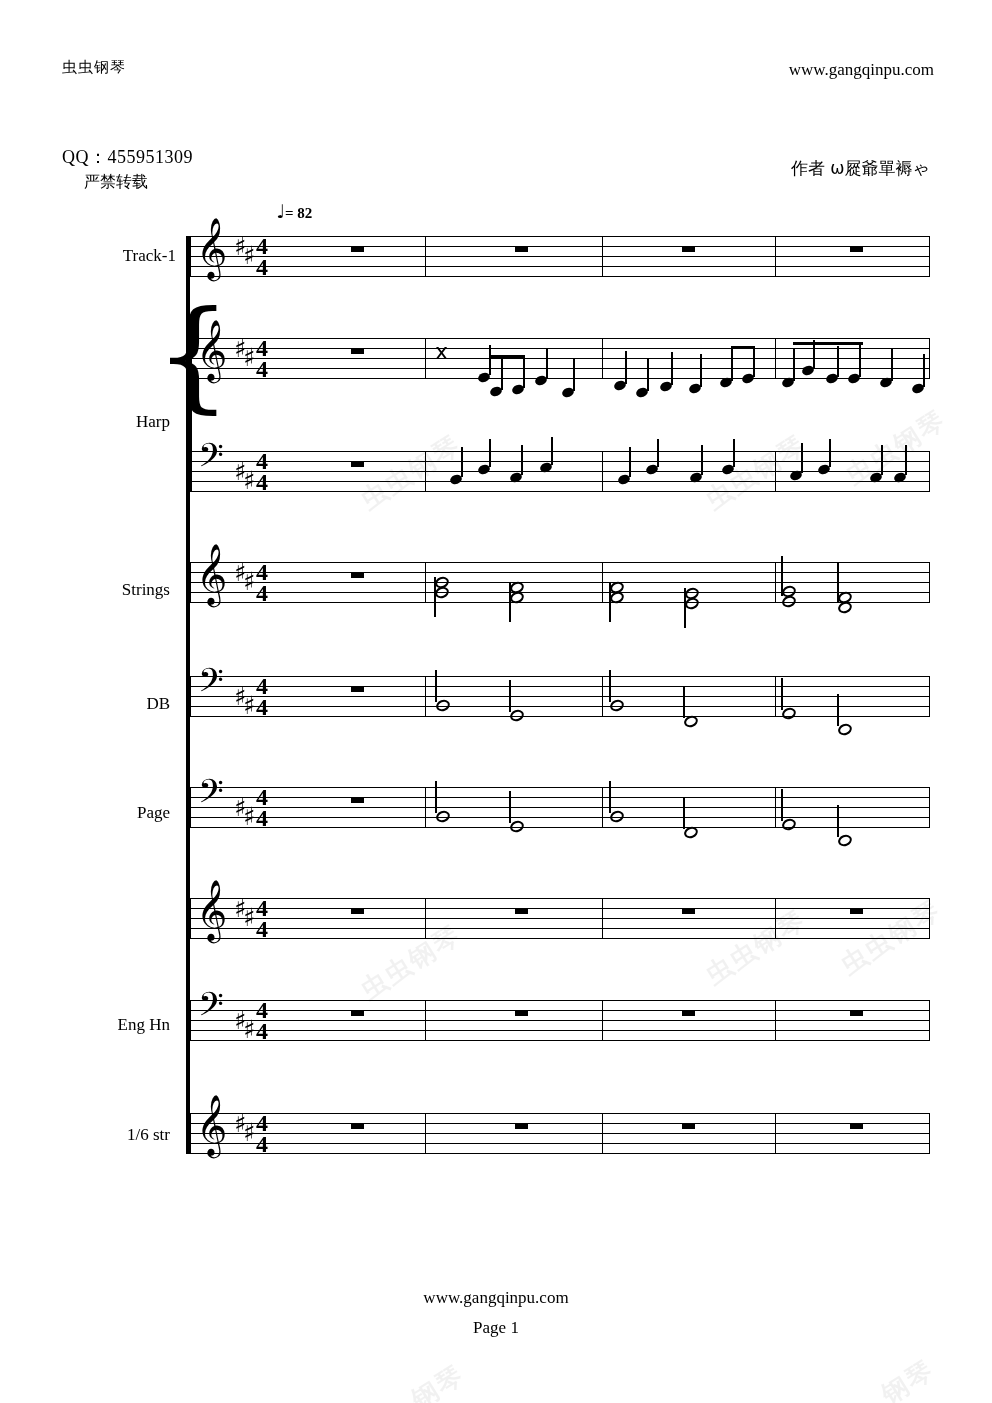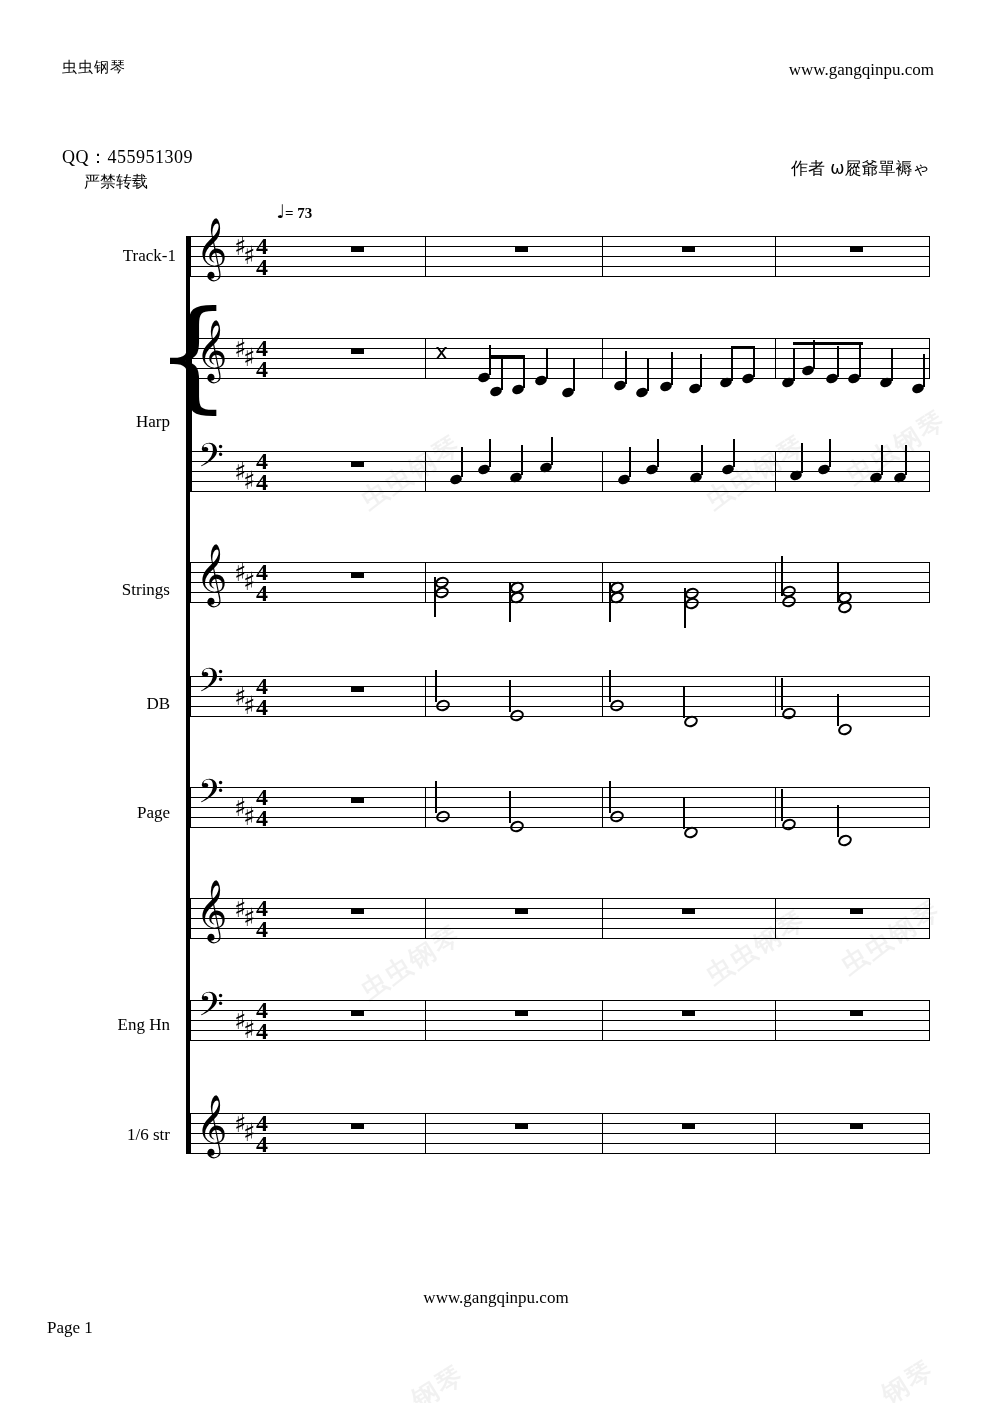--- a/index.html
+++ b/index.html
@@ -72,23 +72,22 @@
     position: absolute;
     left: 0; right: 0;
     top: 1288px;
     text-align: center;
     font-size: 17px;
   }
   .footer-page {
     position: absolute;
     left: 0; right: 0;
     top: 1318px;
-    text-align: left;
+    text-align: center;
     font-size: 17px;
-    margin-left: 47px;
   }
 
   
   .wm {
     position: absolute;
     color: rgba(0,0,0,0.055);
     font-family: "DejaVu Sans", sans-serif;
     font-size: 26px;
     font-weight: bold;
     transform: rotate(-32deg);
@@ -201,21 +200,21 @@
   <div class="wm" style="left:700px; top:455px;">虫虫钢琴</div>
   <div class="wm" style="left:700px; top:930px;">虫虫钢琴</div>
   <div class="wm" style="left:410px; top:1370px;">钢琴</div>
   <div class="wm" style="left:880px; top:1365px;">钢琴</div>
 
   <div class="score">
 
     <div class="sysbar" style="left:186px; top:236px; width:3.5px; height:918px;"></div>
 
     <div class="tempo" style="left:276px; top:200px;">
-      <span class="q">♩</span><span>= 73</span>
+      <span class="q">♩</span><span>= 82</span>
     </div>
 
     <div class="inst-label" style="left:56px; top:246px; width:120px;">Track-1</div>
     <div class="staff" style="left:190px; top:236px; width:740px; height:41px;">
       <div class="ln" style="top:0px"></div>
         <div class="ln" style="top:10px"></div>
         <div class="ln" style="top:20px"></div>
         <div class="ln" style="top:30px"></div>
         <div class="ln" style="top:40px"></div>
       <div class="clef clefG" style="left:6px; top:-15px;">𝄞</div>

